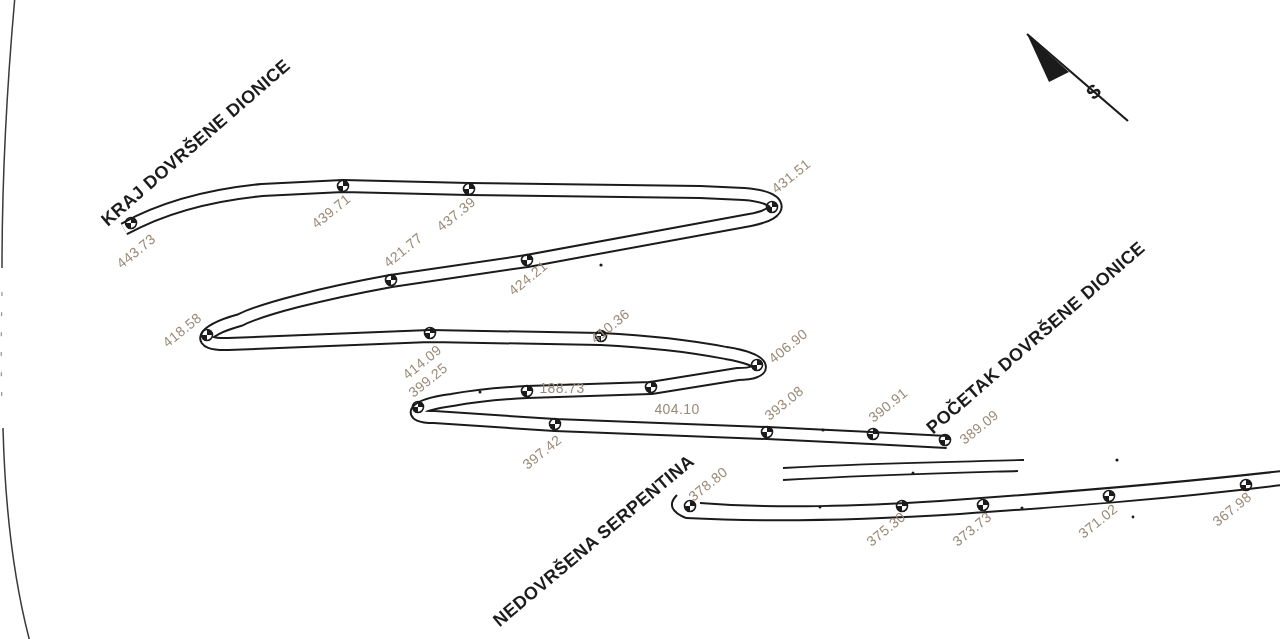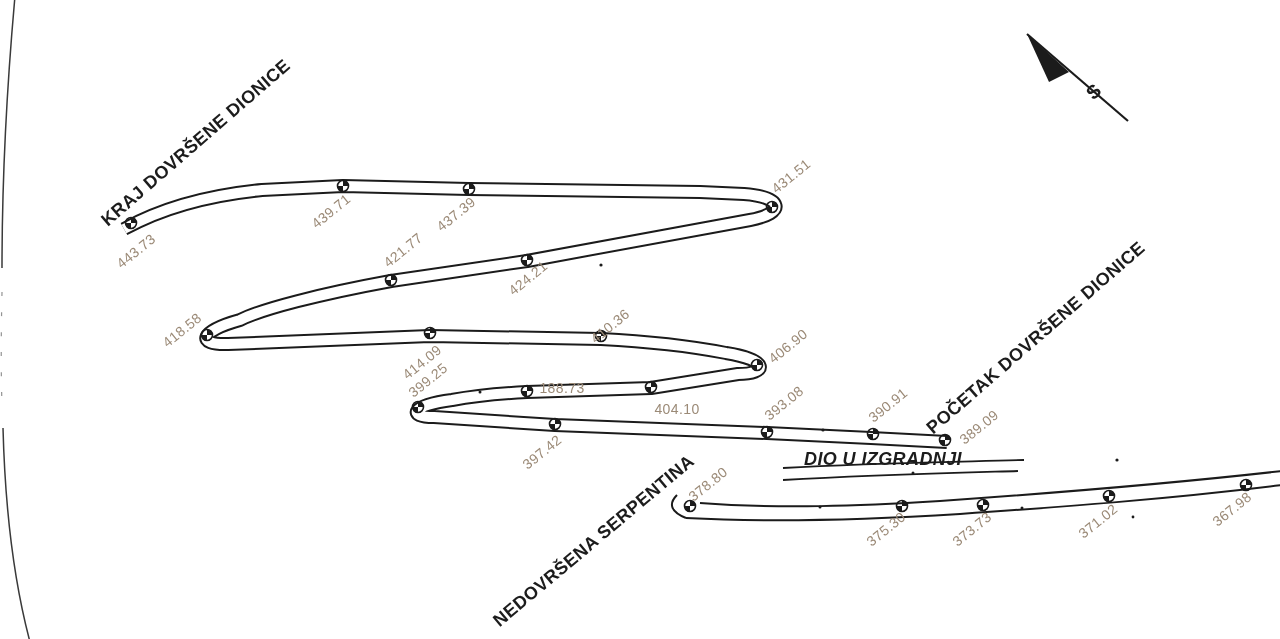--- a/index.html
+++ b/index.html
@@ -113,21 +113,20 @@
       <use href="#sp" transform="translate(690,506)"></use>
       <use href="#sp" transform="translate(902,506)"></use>
       <use href="#sp" transform="translate(983,505)"></use>
       <use href="#sp" transform="translate(1109,496)"></use>
       <use href="#sp" transform="translate(1246,485)"></use>
     </g>
   </svg>
 
   <div class="lbl head" style="left:196px;top:143px;--r:-41deg;">KRAJ DOVRŠENE DIONICE</div>
   <div class="lbl head" style="left:1036px;top:338px;--r:-41deg;">POČETAK DOVRŠENE DIONICE</div>
-  <div class="lbl head italic" style="left:883px;top:459px;--r:0deg;">DIO U IZGRADNJI</div>
   <div class="lbl head" style="left:594px;top:541px;--r:-40deg;">NEDOVRŠENA SERPENTINA</div>
 
   <div class="lbl elev" style="left:136px;top:251px;">443.73</div>
   <div class="lbl elev" style="left:331px;top:211px;">439.71</div>
   <div class="lbl elev" style="left:456px;top:214px;">437.39</div>
   <div class="lbl elev" style="left:791px;top:176px;">431.51</div>
   <div class="lbl elev" style="left:528px;top:278px;">424.21</div>
   <div class="lbl elev" style="left:403px;top:250px;">421.77</div>
   <div class="lbl elev" style="left:182px;top:330px;">418.58</div>
   <div class="lbl elev" style="left:422px;top:362px;">414.09</div>

